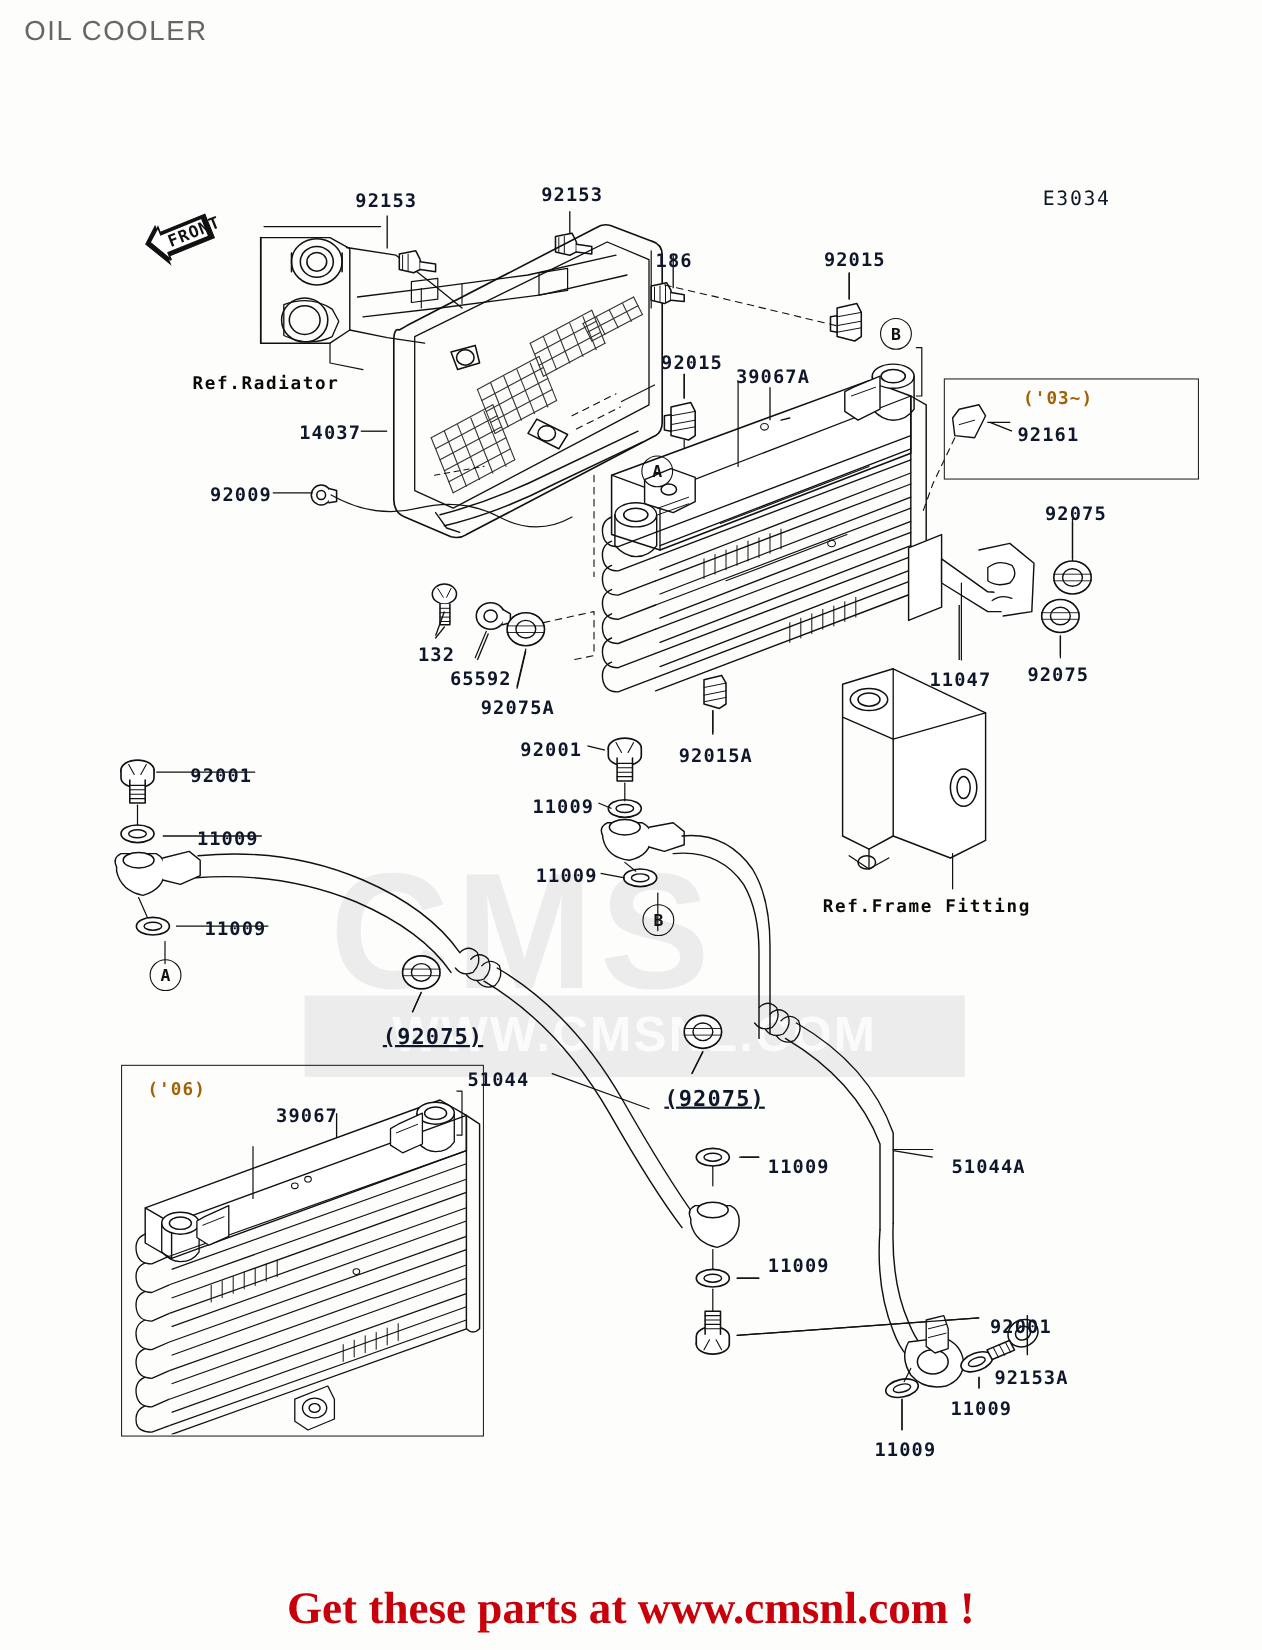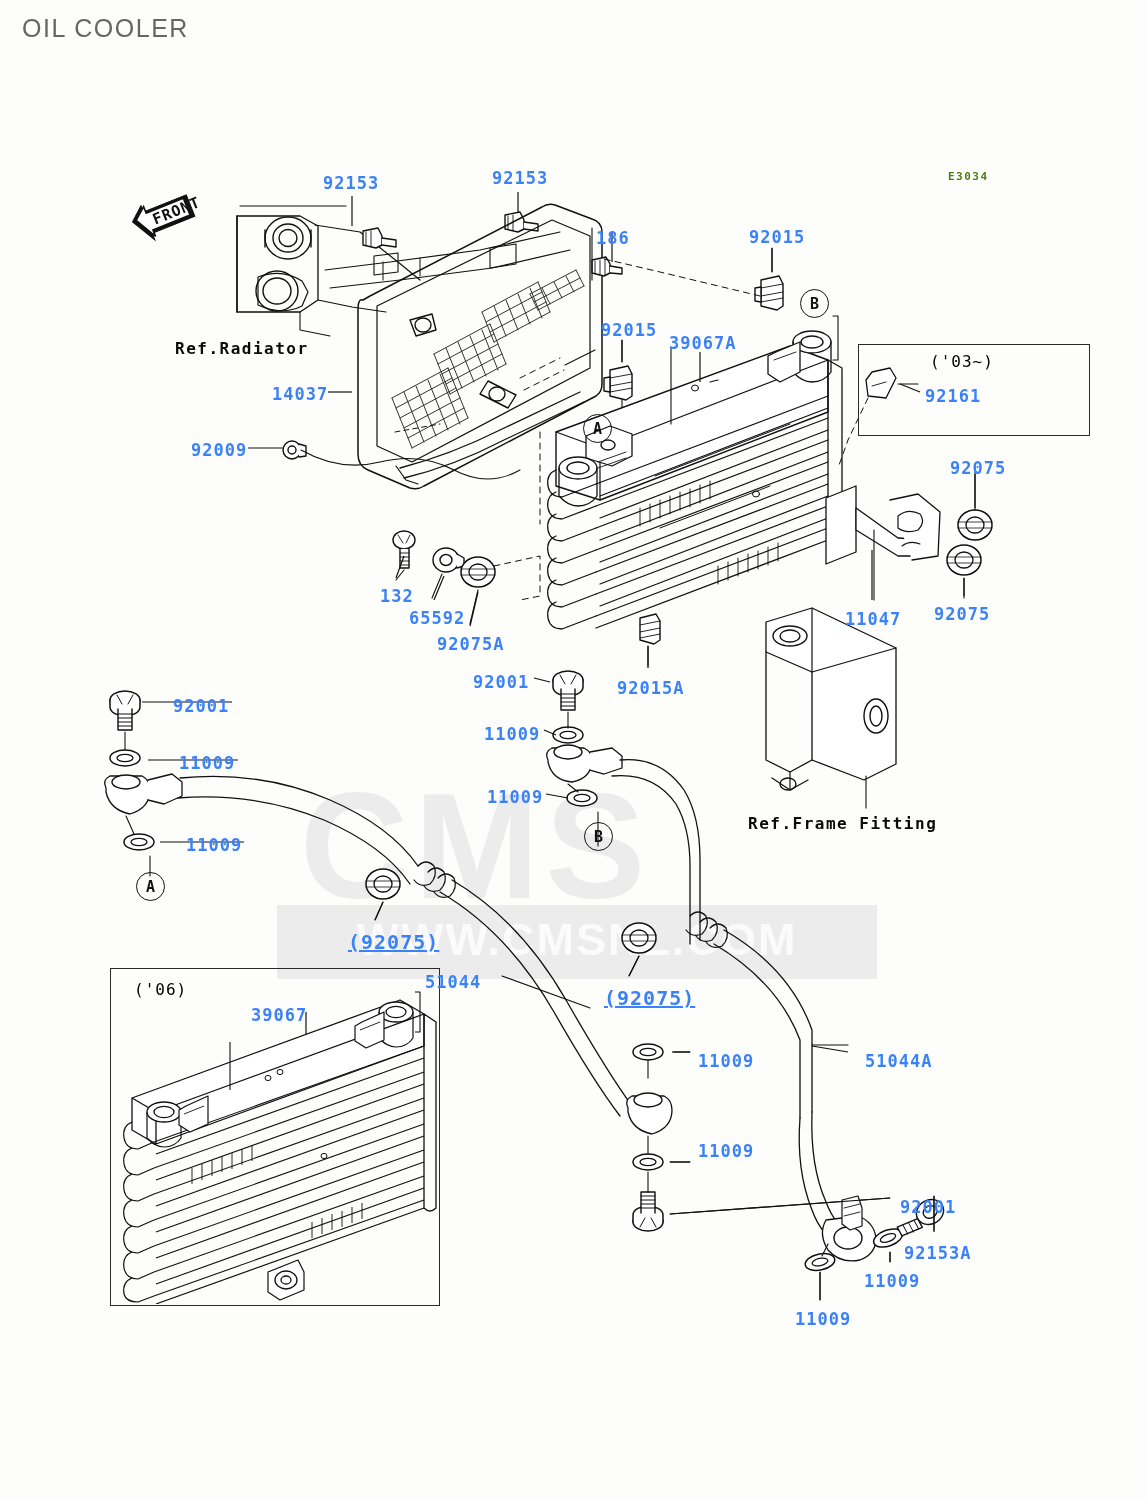--- a/index.html
+++ b/index.html
@@ -29,24 +29,24 @@
     font-size: 25px;
     letter-spacing: 1.5px;
     color: #666;
     font-weight: 400;
   }
   .ref-code {
     position: absolute;
     left: 948px;
     top: 170px;
     font-family: "DejaVu Sans Mono", monospace;
-    font-size: 11px;
-    font-weight: bold;
+    font-size: 18px;
+    font-weight: normal;
     letter-spacing: 1.5px;
-    color: #4d7c0f;
+    color: #0f172a;
   }
   .footer-cta {
     position: absolute;
     left: 0;
     top: 1437px;
     width: 1147px;
     text-align: center;
     font-family: "Liberation Serif", serif;
     font-weight: bold;
     font-size: 41px;
@@ -58,43 +58,43 @@
     left: 0;
     top: 0;
     width: 1147px;
     height: 1500px;
   }
   .lbl {
     position: absolute;
     font-family: "DejaVu Sans Mono", monospace;
     font-size: 17px;
     font-weight: bold;
-    color: #3b82f6;
+    color: #0f172a;
     letter-spacing: 1px;
     white-space: nowrap;
   }
   .lbl-sm {
     font-size: 20px;
     text-decoration: underline;
   }
   .refname {
     position: absolute;
     font-family: "DejaVu Sans Mono", monospace;
     font-size: 16px;
     font-weight: bold;
     color: #0a0a0a;
     letter-spacing: 1.5px;
     white-space: nowrap;
   }
   .inset-year {
     position: absolute;
     font-family: "DejaVu Sans Mono", monospace;
     font-size: 16px;
-    font-weight: normal;
-    color: #000000;
+    font-weight: bold;
+    color: #a16207;
     letter-spacing: 1px;
   }
   .circ {
     position: absolute;
     width: 27px;
     height: 27px;
     border: 1.6px solid #111;
     border-radius: 50%;
     font-family: "DejaVu Sans Mono", monospace;
     font-size: 15px;
@@ -660,13 +660,14 @@
       <div class="lbl" style="left: 251px; top: 1005px;">39067</div>
       <div class="lbl" style="left: 698px; top: 1051px;">11009</div>
       <div class="lbl" style="left: 865px; top: 1051px;">51044A</div>
       <div class="lbl" style="left: 698px; top: 1141px;">11009</div>
       <div class="lbl" style="left: 900px; top: 1197px;">92001</div>
       <div class="lbl" style="left: 904px; top: 1243px;">92153A</div>
       <div class="lbl" style="left: 864px; top: 1271px;">11009</div>
       <div class="lbl" style="left: 795px; top: 1309px;">11009</div>
     </div>
 
+  <div class="footer-cta">Get these parts at www.cmsnl.com !</div>
 </div>
 
 </body></html>

